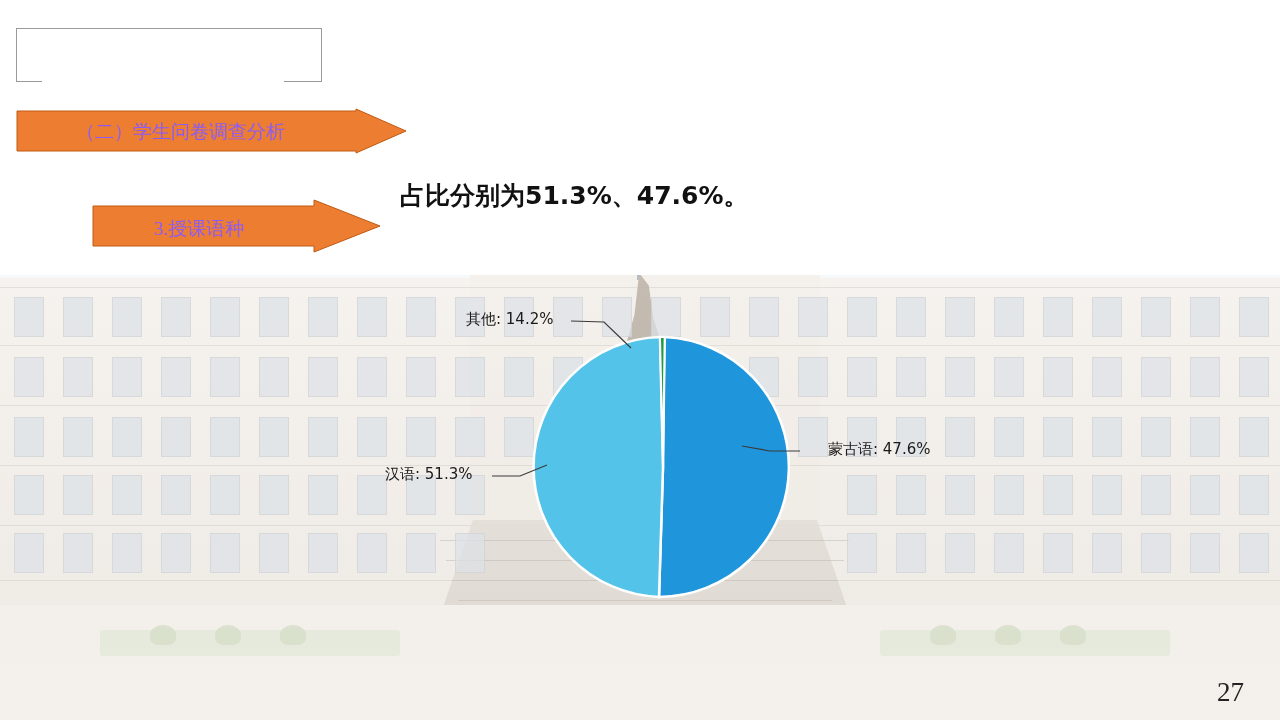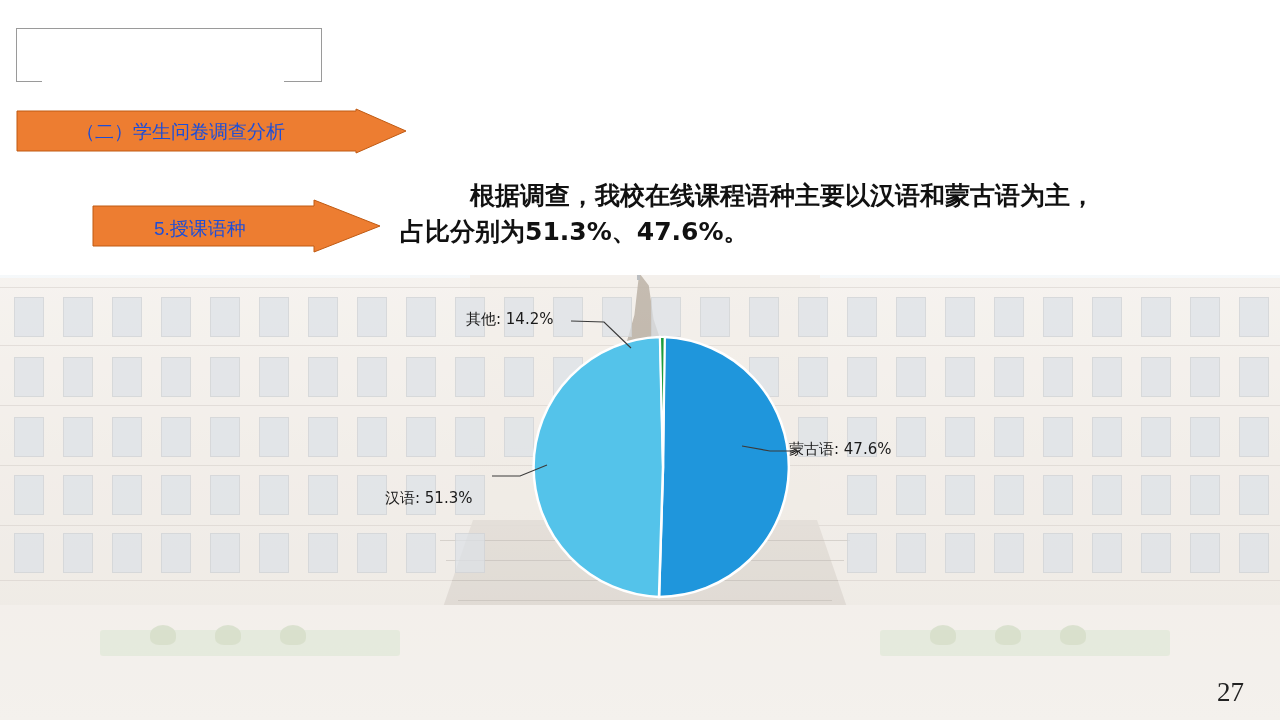--- a/index.html
+++ b/index.html
@@ -166,22 +166,22 @@
     left: 16px; top: 108px;
     width: 392px; height: 46px;
   }
   .arrow-2-wrap {
     position: absolute;
     left: 92px; top: 198px;
     width: 290px; height: 56px;
   }
   .arrow-svg-text {
     position: absolute;
-    color: #1d4ed8;
-    font-family: Liberation Sans, sans-serif;
+    color: #8b5cf6;
+    font-family: Liberation Serif, serif;
     white-space: nowrap;
   }
 
   
   .headline {
     position: absolute;
     left: 400px; top: 178px;
     width: 862px;
     font-family: "DejaVu Sans", sans-serif;
     font-weight: bold;
@@ -428,25 +428,24 @@
     <svg width="392" height="46" viewBox="0 0 392 46">
       <polygon points="1,3 340,3 340,1 390,23 340,45 340,43 1,43" fill="#ed7d31" stroke="#c05a12" stroke-width="1"></polygon>
     </svg>
     <div class="arrow-svg-text" style="left:60px; top:11px; font-size:19px;">（二）学生问卷调查分析</div>
   </div>
 
   <div class="arrow-2-wrap">
     <svg width="290" height="56" viewBox="0 0 290 56">
       <polygon points="1,8 222,8 222,2 288,28 222,54 222,48 1,48" fill="#ed7d31" stroke="#c05a12" stroke-width="1"></polygon>
     </svg>
-    <div class="arrow-svg-text" style="left:62px; top:18px; font-size:19px;">5.授课语种</div>
+    <div class="arrow-svg-text" style="left:62px; top:18px; font-size:19px;">3.授课语种</div>
   </div>
 
   <div class="headline">
-    <span class="l1">根据调查，我校在线课程语种主要以汉语和蒙古语为主，</span>
     <span class="l2">占比分别为51.3%、47.6%。</span>
   </div>
 
   <div class="chart-area">
 
     <svg class="pie-wrap" viewBox="0 0 264 264">
 
       <path d="M132,132 L133.66,2.01 A130,130 0 0 1 128.02,261.88 Z" fill="#1f96dc" stroke="#ffffff" stroke-width="2.5"></path>
 
       <path d="M132,132 L128.02,261.88 A130,130 0 0 1 129.0,2.01 Z" fill="#54c3ea" stroke="#ffffff" stroke-width="2.5"></path>
@@ -454,19 +453,19 @@
       <path d="M132,132 L129.0,2.01 A130,130 0 0 1 133.66,2.01 Z" fill="#1a9c3c" stroke="#ffffff" stroke-width="2"></path>
     </svg>
 
     <svg style="position:absolute; left:0; top:0; width:1280px; height:445px;">
       <path d="M571,46 L604,47 L631,73" class="leader"></path>
       <path d="M492,201 L520,201 L547,190" class="leader"></path>
       <path d="M800,176 L770,176 L742,171" class="leader"></path>
     </svg>
 
     <div class="pie-label" style="left:466px; top:35px;">其他: 14.2%</div>
-    <div class="pie-label" style="left:385px; top:190px;margin-top:24px;">汉语: 51.3%</div>
-    <div class="pie-label" style="left:789px; top:165px;text-align:right;">蒙古语: 47.6%</div>
+    <div class="pie-label" style="left:385px; top:190px;">汉语: 51.3%</div>
+    <div class="pie-label" style="left:828px; top:165px;text-align:right;">蒙古语: 47.6%</div>
 
   </div>
 
   <div class="page-number">27</div>
 </div>
 
 </body></html>

